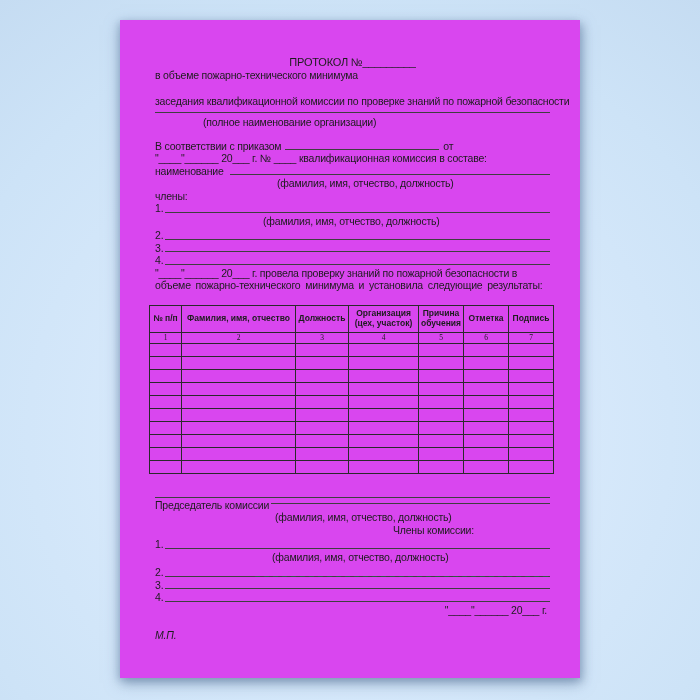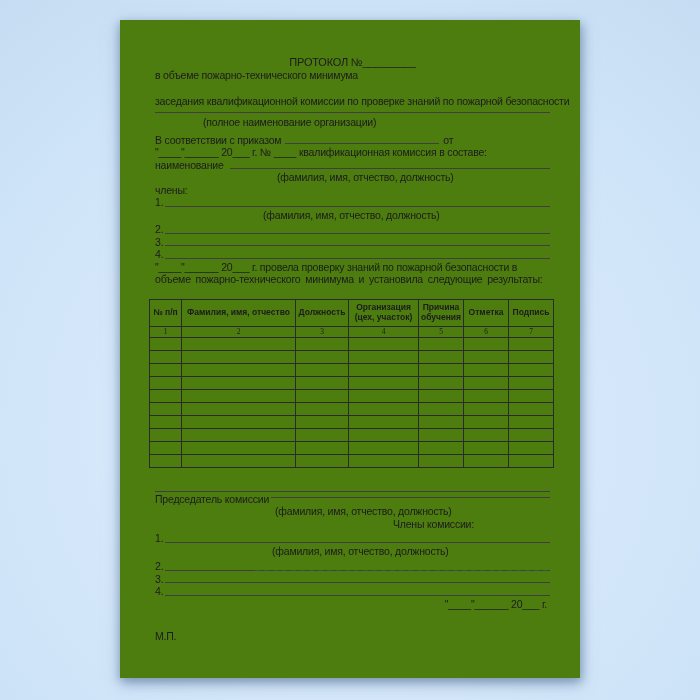--- a/index.html
+++ b/index.html
@@ -3,21 +3,21 @@
 <meta charset="utf-8">
 <style>
   html,body{margin:0;padding:0;}
   body{
     width:700px;height:700px;overflow:hidden;
     background:radial-gradient(circle at 50% 62%, #e0effd 0%, #d7e9fb 40%, #cde3f7 75%, #c5dcf2 100%);
     font-family:"Liberation Sans", sans-serif;
   }
   .page{
     position:absolute;left:120px;top:20px;width:460px;height:658px;
-    background:#4d7c0f;
+    background:#d946ef;
     box-shadow:0 5px 14px rgba(96,124,158,.55), 3px 4px 8px rgba(96,124,158,.35), -2px 2px 6px rgba(96,124,158,.2);
   }
   .content{
     position:absolute;left:0;top:0;right:0;bottom:0;
     padding:0 30px 0 35px;
     font-size:10.5px;line-height:12.5px;letter-spacing:-0.2px;color:#1c1c1c;
   }
   .nowrap{white-space:nowrap;}
   .doc-title{margin-top:36px;text-align:center;font-size:11px;line-height:13px;}
   .subtitle{line-height:12.5px;}
@@ -25,21 +25,21 @@
   .rule{height:0;border-bottom:1px solid #3f3f3f;}
   .org-rule{margin-top:5px;}
   .caption{line-height:12.5px;}
   .org-caption{margin-top:3px;margin-left:48px;}
   .cap-chair{margin-left:122px;}
   .cap-member{margin-left:108px;}
   .cap-sig{margin-left:120px;}
   .row{display:flex;align-items:flex-end;line-height:12.5px;}
   .fill{flex:1;border-bottom:1px solid #3f3f3f;margin:0 0 2px 2px;position:relative;}
   .fill-fixed{flex:0 0 154px;border-bottom:1px solid #3f3f3f;margin:0 4px 2px 4px;}
-  .mt11{margin-top:5px;}
+  .mt11{margin-top:11px;}
   .mt2{margin-top:2px;}
   .mt3{margin-top:3px;}
   .spread{word-spacing:2px;}
   .results-table{
     margin-top:13px;margin-left:-6px;width:404px;
     border-collapse:collapse;table-layout:fixed;
   }
   .results-table th,.results-table td{border:1px solid #2a2a2a;padding:0 2px;overflow:hidden;}
   .results-table th{
     height:26px;font-family:Liberation Sans, sans-serif;font-weight:bold;
@@ -47,21 +47,21 @@
   }
   .results-table td.colnum{
     height:10px;font-family:"Liberation Serif", serif;font-size:7.5px;line-height:8px;
     text-align:center;vertical-align:middle;letter-spacing:0;
   }
   .results-table td.blank{height:12px;}
   .sig-rule{margin-top:23px;}
   .sig-chair{margin-top:1px;align-items:center;}
   .members-title{margin-left:162px;text-align:center;}
   .date-right{text-align:right;padding-right:3px;}
-  .stamp{margin-top:20px;}
+  .stamp{margin-top:13px;font-style:italic;}
   .wm{
     position:absolute;left:90px;right:0;bottom:-1px;height:1px;
     background:repeating-linear-gradient(90deg, rgba(30,110,65,.6) 0 5px, rgba(30,110,65,0) 5px 9px);
   }
 </style>
 </head>
 <body>
 
 <div class="page">
   <div class="content">

